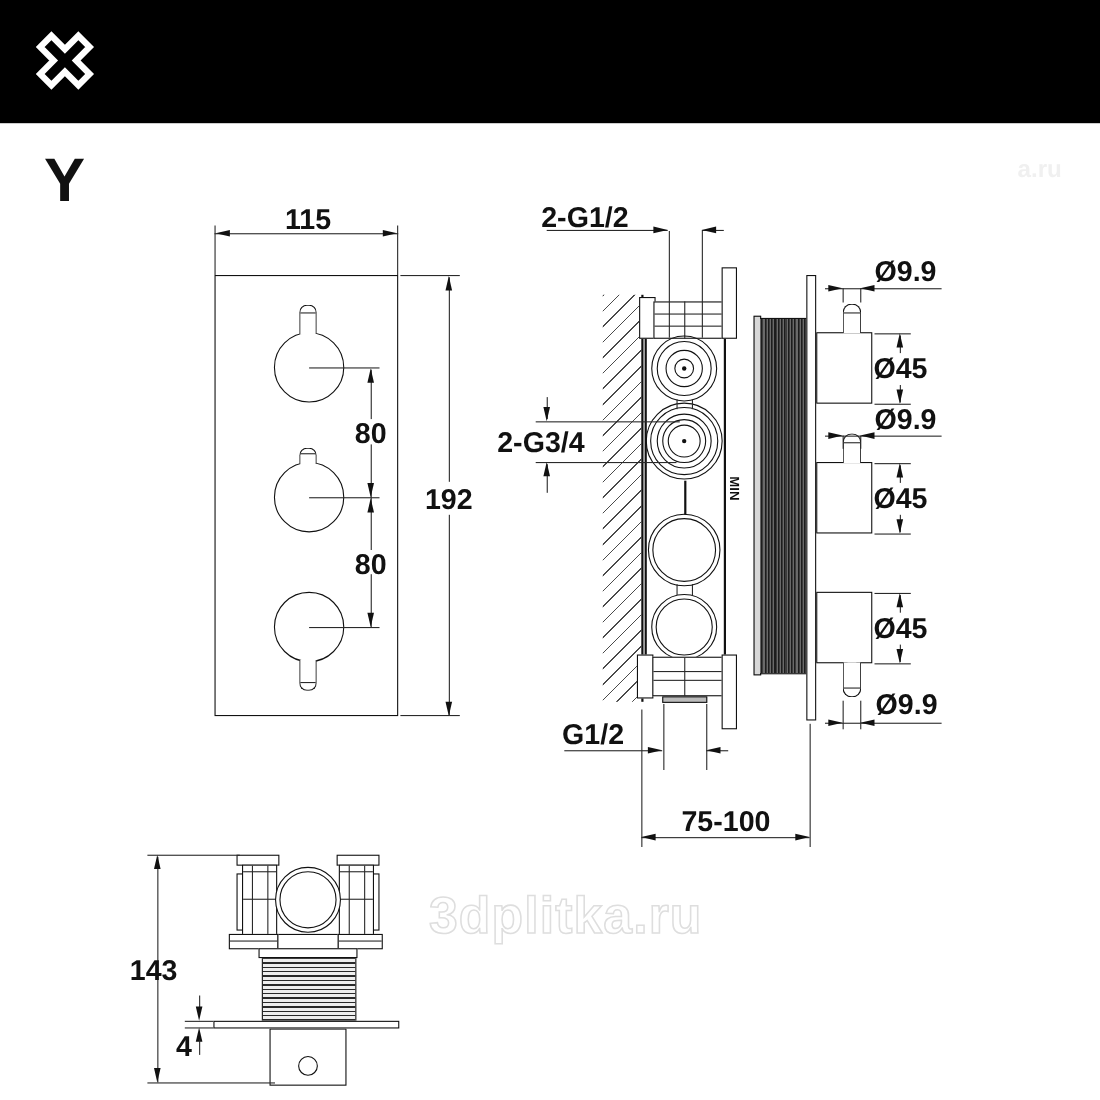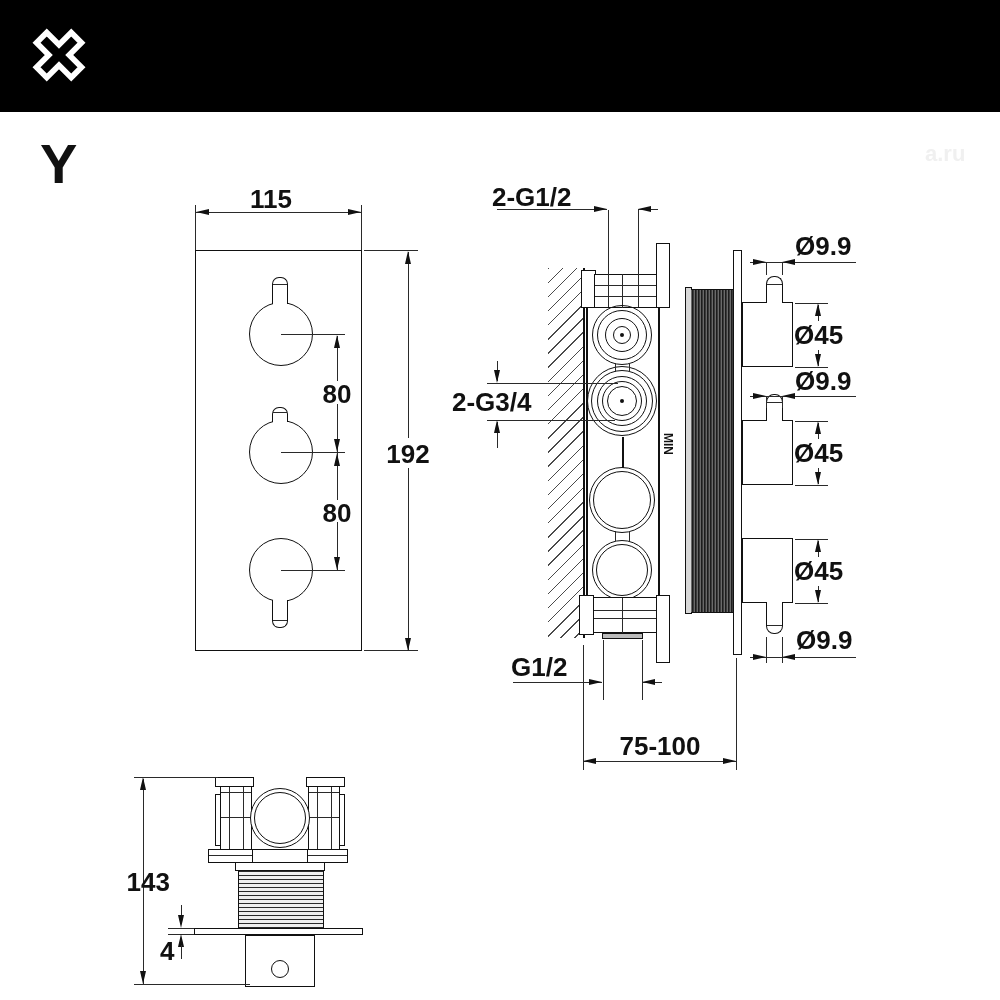--- a/index.html
+++ b/index.html
@@ -31,20 +31,21 @@
          border-top:1px solid #111;border-bottom:1px solid #111}
   .threads-h{position:absolute;left:238px;top:871px;width:84px;height:57px;
          background:repeating-linear-gradient(0deg,#2a2a2a 0,#2a2a2a 1.3px,#efefef 1.3px,#efefef 4px);
          border-left:1.5px solid #111;border-right:1.5px solid #111}
 </style>
 </head>
 <body>
 
 <div class="canvas">
 
+  <div class="wm">3dplitka.ru</div>
   <div class="wm2">а.ru</div>
 
   <div class="header">
     <svg width="62" height="62" viewBox="0 0 24 24" style="position:absolute;left:28px;top:24px">
       <polygon points="9.2,2.5 14.8,2.5 14.8,9.2 21.5,9.2 21.5,14.8 14.8,14.8 14.8,21.5 9.2,21.5 9.2,14.8 2.5,14.8 2.5,9.2 9.2,9.2" fill="none" stroke="#ffffff" stroke-width="2.2" transform="rotate(45 12 12)"></polygon>
     </svg>
   </div>
 
   <div class="lbl" style="left:40px;top:136px;font-size:56px">Y</div>
 
@@ -61,21 +62,21 @@
     <div class="hl" style="left:273px;top:620px;width:14px"></div>
     <div class="hl" style="left:281px;top:334px;width:64px"></div>
     <div class="hl" style="left:281px;top:452px;width:64px"></div>
     <div class="hl" style="left:281px;top:570px;width:64px"></div>
 
     <div class="vl" style="left:195px;top:205px;height:45px"></div>
     <div class="vl" style="left:361px;top:205px;height:45px"></div>
     <div class="hl" style="left:195px;top:212px;width:167px"></div>
     <div class="ah l" style="left:196px;top:208.5px"></div>
     <div class="ah r" style="left:348px;top:208.5px"></div>
-    <div class="lbl" style="left:250px;top:186px;width:60px;text-align:left">115</div>
+    <div class="lbl" style="left:250px;top:186px;width:60px;text-align:center">115</div>
 
     <div class="vl" style="left:337px;top:336px;height:45px"></div>
     <div class="vl" style="left:337px;top:404px;height:48px"></div>
     <div class="vl" style="left:337px;top:452px;height:48px"></div>
     <div class="vl" style="left:337px;top:522px;height:48px"></div>
     <div class="ah u" style="left:333.5px;top:335px"></div>
     <div class="ah dn" style="left:333.5px;top:439px"></div>
     <div class="ah u" style="left:333.5px;top:453px"></div>
     <div class="ah dn" style="left:333.5px;top:557px"></div>
     <div class="lbl" style="left:318px;top:381px;width:38px;text-align:center">80</div>
@@ -254,21 +255,21 @@
     <div class="threads-h"></div>
     <div class="rect" style="left:194px;top:928px;width:169px;height:7px"></div>
     <div class="rect" style="left:245px;top:935px;width:70px;height:52px"></div>
     <div class="circ" style="left:271px;top:960px;width:18px;height:18px"></div>
 
     <div class="vl" style="left:143px;top:779px;height:205px"></div>
     <div class="ah u" style="left:139.5px;top:777px"></div>
     <div class="ah dn" style="left:139.5px;top:971px"></div>
     <div class="hl" style="left:134px;top:777px;width:84px"></div>
     <div class="hl" style="left:134px;top:984px;width:116px"></div>
-    <div class="lbl" style="left:118px;top:869px;width:52px;text-align:right">143</div>
+    <div class="lbl" style="left:118px;top:869px;width:52px;text-align:left">143</div>
 
     <div class="hl" style="left:168px;top:928px;width:26px"></div>
     <div class="hl" style="left:168px;top:934px;width:26px"></div>
     <div class="vl" style="left:181px;top:905px;height:12px"></div>
     <div class="ah dn" style="left:177.5px;top:915px"></div>
     <div class="ah u" style="left:177.5px;top:934px"></div>
     <div class="vl" style="left:181px;top:945px;height:14px"></div>
     <div class="lbl" style="left:160px;top:938px;width:24px">4</div>
   </div>
 

